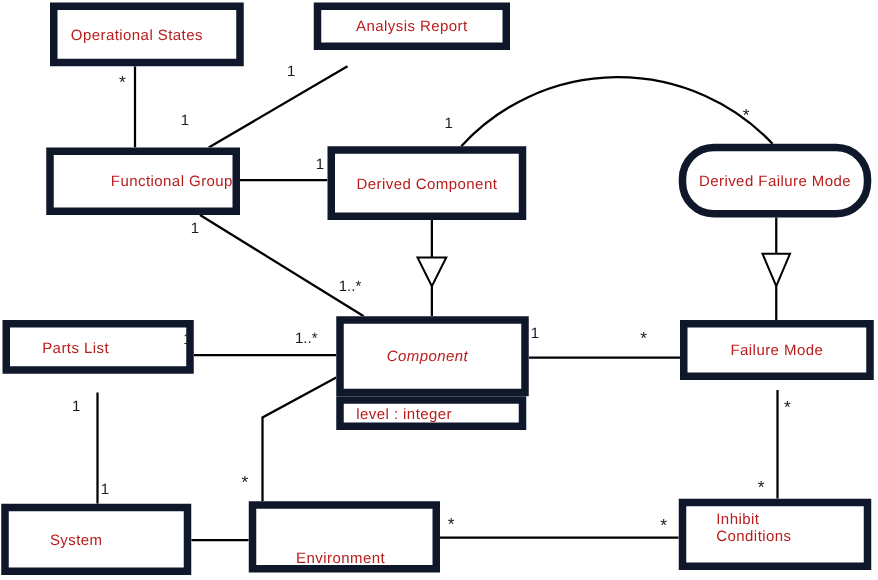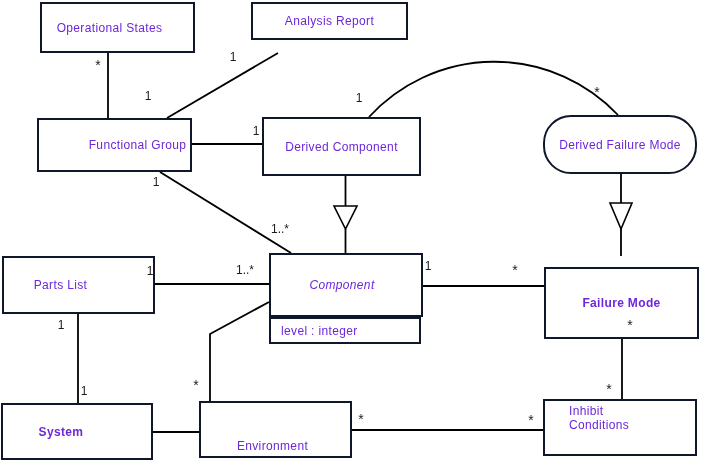--- a/index.html
+++ b/index.html
@@ -22,27 +22,27 @@
     fill: none;
   }
   #edges-svg polygon {
     stroke: #000000;
     stroke-width: 1.6;
     fill: #ffffff;
   }
   .node {
     position: absolute;
     box-sizing: border-box;
-    border: 2px solid #0f172a;
+    border: 6px solid #0f172a;
     background: #ffffff;
     display: flex;
     align-items: center;
     justify-content: center;
     font-size: 12px;
-    color: #6d28d9;
+    color: #b91c1c;
     letter-spacing: 0.35px;
     white-space: pre-line;
     line-height: 14px;
   }
   .node .lbl { position: relative; }
   .node.align-left {
     justify-content: flex-start;
   }
   .node.align-top-left {
     justify-content: flex-start;
@@ -98,25 +98,25 @@
 
     <line x1="352" y1="430" x2="543" y2="430"></line>
   </svg>
 
   <div id="nodes">
       <div class="node" style="left: 40px; top: 2px; width: 155px; height: 51px;"><span class="lbl" style="left: -8px;">Operational States</span></div>
       <div class="node" style="left: 251px; top: 2px; width: 157px; height: 38px;"><span class="lbl">Analysis Report</span></div>
       <div class="node" style="left: 37px; top: 118px; width: 155px; height: 54px;"><span class="lbl" style="left: 2px; padding-left: 42px;">Functional Group</span></div>
       <div class="node" style="left: 262px; top: 117px; width: 159px; height: 59px;"><span class="lbl">Derived Component</span></div>
       <div class="node" style="left: 543px; top: 115px; width: 154px; height: 59px; border-radius: 28px;"><span class="lbl">Derived Failure Mode</span></div>
-      <div class="node" style="left: 2px; top: 256px; width: 153px; height: 58px;"><span class="lbl" style="left: -18px;">Parts List</span></div>
+      <div class="node" style="left: 2px; top: 256px; width: 153px; height: 43px;"><span class="lbl" style="left: -18px;">Parts List</span></div>
       <div class="node" style="left: 269px; top: 253px; width: 154px; height: 64px; font-style: italic;"><span class="lbl" style="left: -4px;">Component</span></div>
       <div class="node align-left" style="left: 269px; top: 317px; width: 152px; height: 27px; padding-left: 10px;"><span class="lbl">level : integer</span></div>
-      <div class="node" style="left: 544px; top: 267px; width: 155px; height: 72px; font-weight: bold;"><span class="lbl">Failure Mode</span></div>
-      <div class="node" style="left: 1px; top: 403px; width: 152px; height: 57px; font-weight: bold;"><span class="lbl" style="left: -16px;">System</span></div>
+      <div class="node" style="left: 544px; top: 256px; width: 155px; height: 48px;"><span class="lbl">Failure Mode</span></div>
+      <div class="node" style="left: 1px; top: 403px; width: 152px; height: 57px;"><span class="lbl" style="left: -16px;">System</span></div>
       <div class="node" style="left: 199px; top: 401px; width: 153px; height: 57px;"><span class="lbl" style="left: -3px; margin-top: 33px;">Environment</span></div>
       <div class="node align-top-left" style="left: 543px; top: 399px; width: 154px; height: 57px; padding-left: 24px;"><span class="lbl">Inhibit
 Conditions</span></div>
     </div>
   <div id="edge-labels">
       <span class="edge-label star" style="left: 98px; top: 65px;">*</span>
       <span class="edge-label" style="left: 233px; top: 57px;">1</span>
       <span class="edge-label" style="left: 148px; top: 96px;">1</span>
       <span class="edge-label" style="left: 256px; top: 131px;">1</span>
       <span class="edge-label" style="left: 156px; top: 182px;">1</span>

